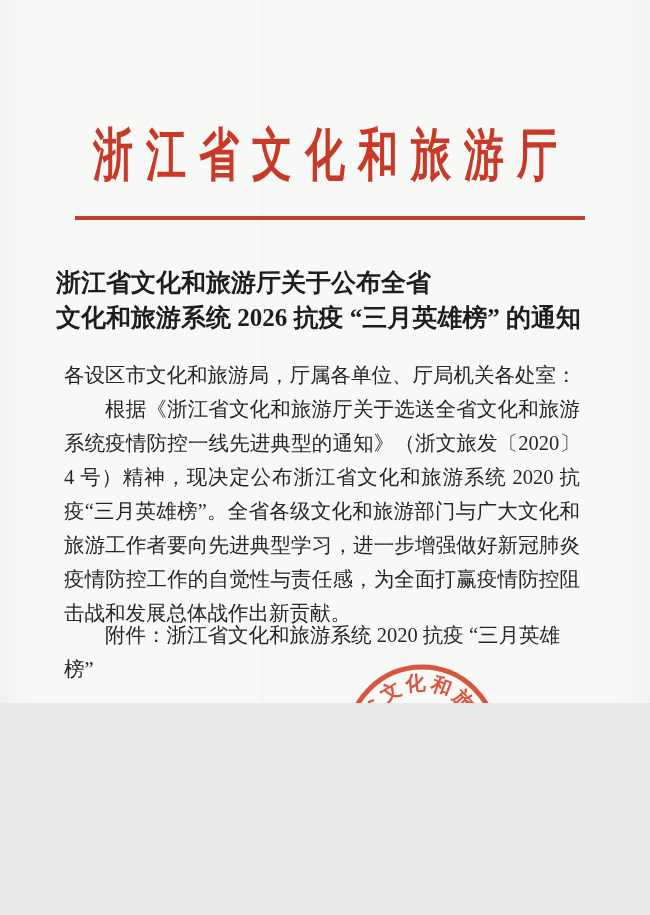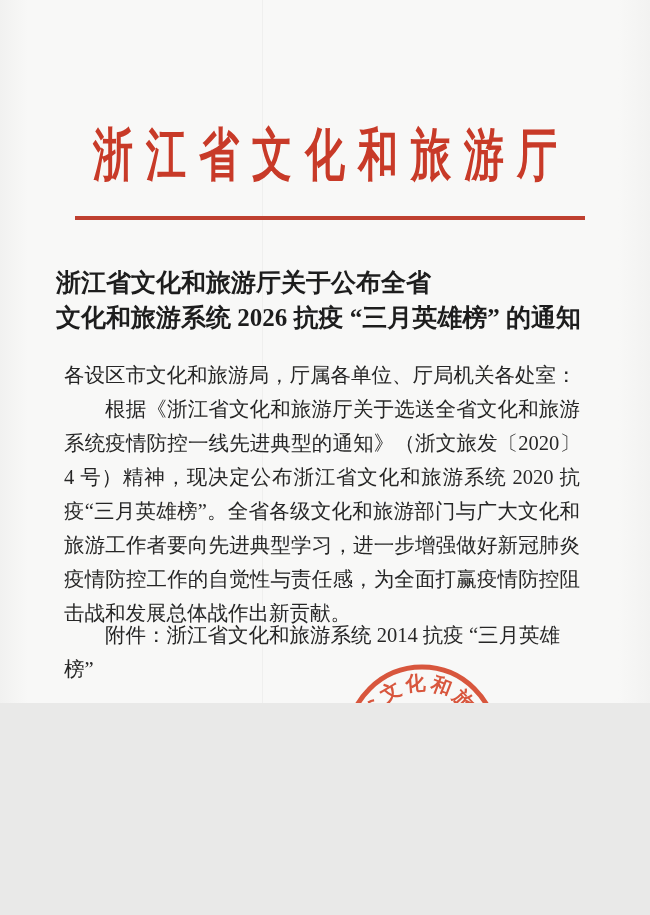--- a/index.html
+++ b/index.html
@@ -80,21 +80,21 @@
 
   <h1 class="doc-title">
     <span>浙江省文化和旅游厅关于公布全省</span><br>
     <span>文化和旅游系统 2026 抗疫 “三月英雄榜” 的通知</span>
   </h1>
 
   <p class="body-text salutation">各设区市文化和旅游局，厅属各单位、厅局机关各处室：</p>
 
   <p class="body-text para">根据《浙江省文化和旅游厅关于选送全省文化和旅游系统疫情防控一线先进典型的通知》（浙文旅发〔2020〕4 号）精神，现决定公布浙江省文化和旅游系统 2020 抗疫“三月英雄榜”。全省各级文化和旅游部门与广大文化和旅游工作者要向先进典型学习，进一步增强做好新冠肺炎疫情防控工作的自觉性与责任感，为全面打赢疫情防控阻击战和发展总体战作出新贡献。</p>
 
-  <p class="body-text attachment">附件：浙江省文化和旅游系统 2014 抗疫 “三月英雄榜”</p>
+  <p class="body-text attachment">附件：浙江省文化和旅游系统 2020 抗疫 “三月英雄榜”</p>
 
   <div class="signature">
     <div>浙江省文化和旅游厅</div>
     <div>2020 年 3 月 31 日</div>
   </div>
 
   <svg class="seal" viewBox="0 0 160 160" xmlns="http://www.w3.org/2000/svg">
     <circle cx="80" cy="80" r="74" fill="none" stroke="#dc4a2e" stroke-width="5"></circle>
     <polygon points="80,53 86.6,70.9 105.7,71.7 90.7,83.5 95.9,101.8 80,91.3 64.1,101.8 69.3,83.5 54.3,71.7 73.4,70.9" fill="#dc4a2e"></polygon>
     <path id="sealArc" d="M 35.9,108.2 A 52,52 0 1 1 124.1,108.2" fill="none"></path>

